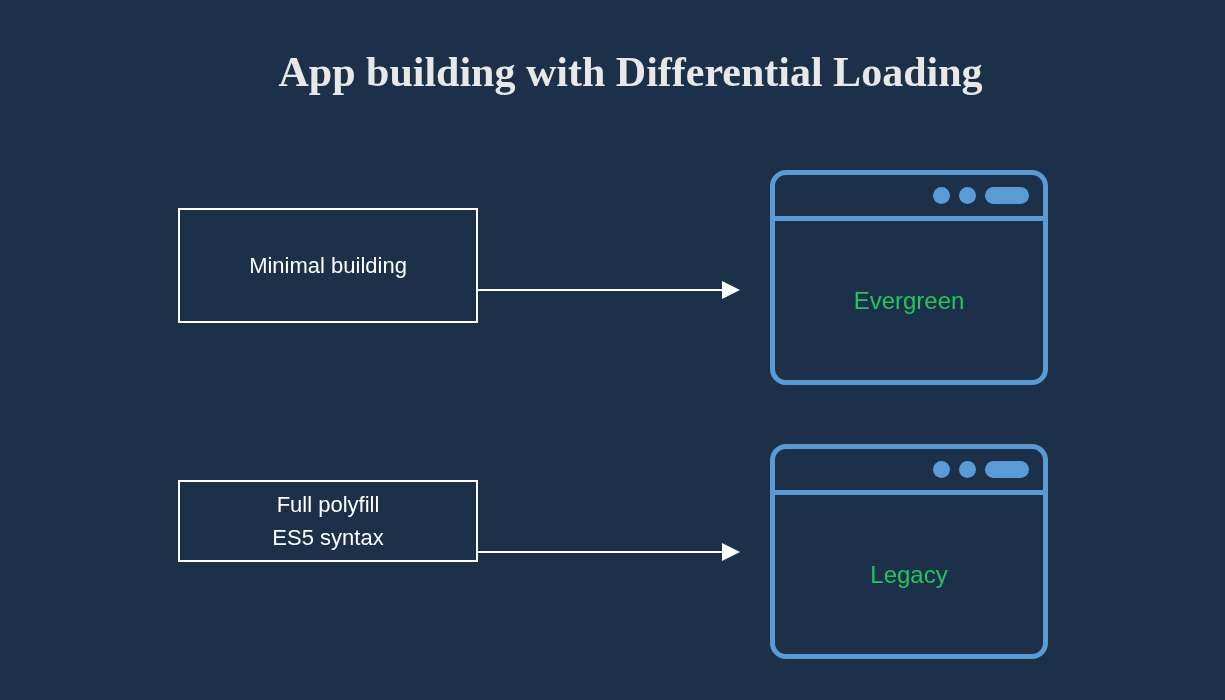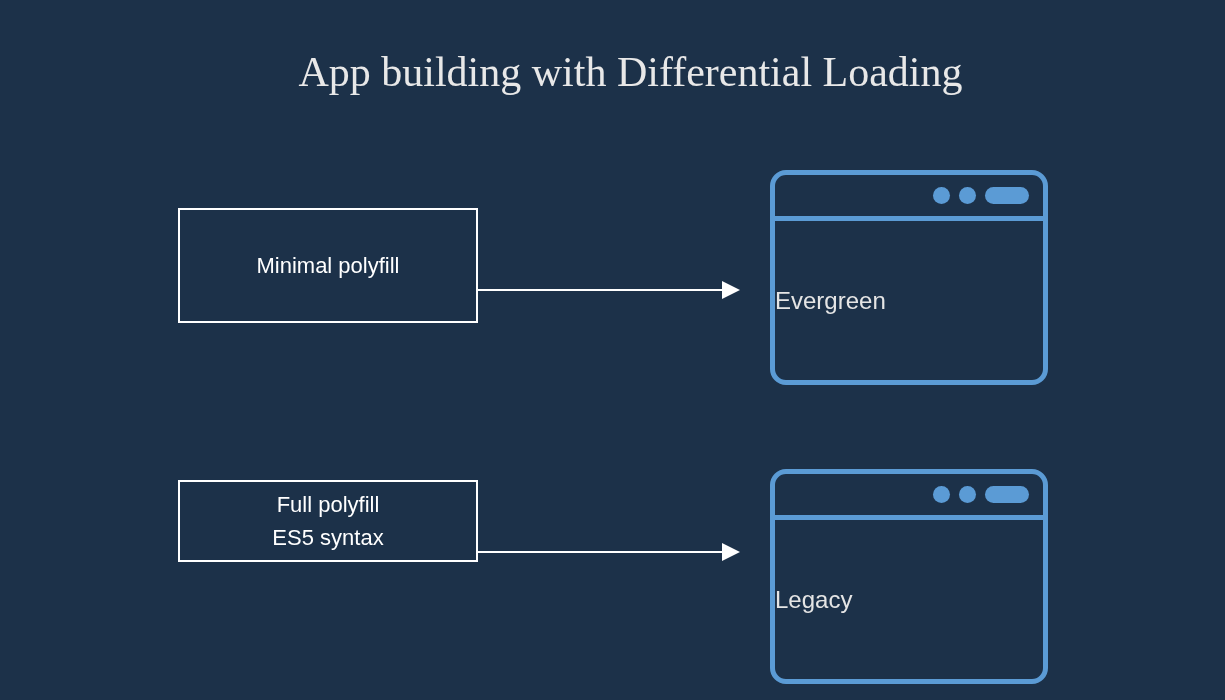--- a/index.html
+++ b/index.html
@@ -16,21 +16,21 @@
       overflow: hidden;
     }
     .title {
       position: absolute;
       top: 48px;
       left: 0;
       right: 0;
       text-align: center;
       color: #e8e8e8;
       font-size: 42px;
-      font-weight: 400;
+      font-weight: 700;
       padding-left: 36px;
     }
     .source-box {
       position: absolute;
       border: 2px solid #ffffff;
       color: #ffffff;
       font-family: Arial, Helvetica, sans-serif;
       font-size: 22px;
       font-weight: 400;
       display: flex;
@@ -87,21 +87,20 @@
       left: 770px;
       top: 170px;
       width: 278px;
       height: 215px;
     }
     .browser-box-2 {
       left: 770px;
       top: 444px;
       width: 278px;
       height: 215px;
-      margin-top: 25px;
     }
     .browser-header {
       height: 46px;
       border-bottom: 5px solid #5b9bd5;
       display: flex;
       justify-content: flex-end;
       align-items: center;
       padding-right: 14px;
       gap: 9px;
     }
@@ -113,35 +112,35 @@
     }
     .browser-pill {
       width: 44px;
       height: 17px;
       border-radius: 9px;
       background-color: #5b9bd5;
     }
     .browser-body {
       height: calc(100% - 46px);
       display: flex;
-      justify-content: flex-start;
+      justify-content: center;
       align-items: center;
-      color: #e5e5e5;
+      color: #22c55e;
       font-family: Arial, Helvetica, sans-serif;
       font-size: 24px;
       font-weight: 400;
     }
   </style>
 </head>
 <body>
 
 <h1 class="title">App building with Differential Loading</h1>
 
 <div class="source-box source-box-1">
-  <div>Minimal polyfill</div>
+  <div>Minimal building</div>
 </div>
 
 <div class="arrow arrow-1"></div>
 
 <div class="browser-box browser-box-1">
   <div class="browser-header">
     <div class="browser-dot"></div>
     <div class="browser-dot"></div>
     <div class="browser-pill"></div>
   </div>

